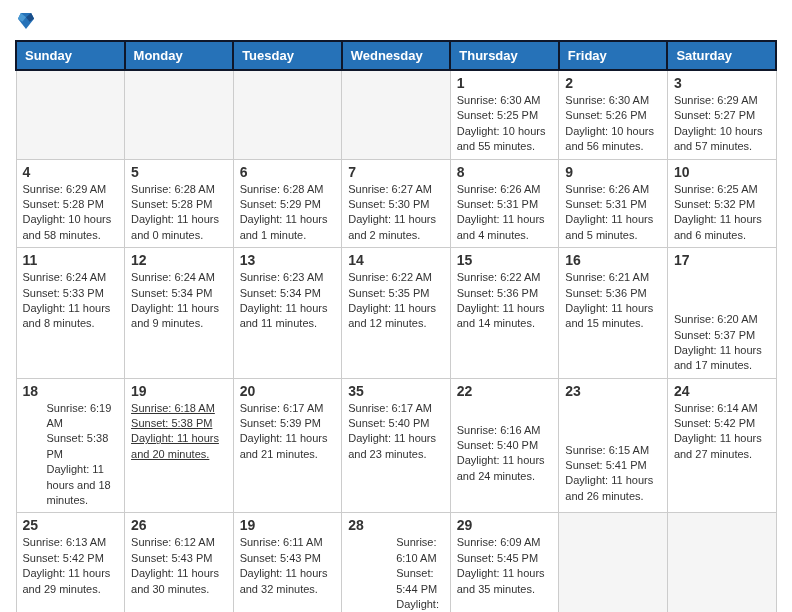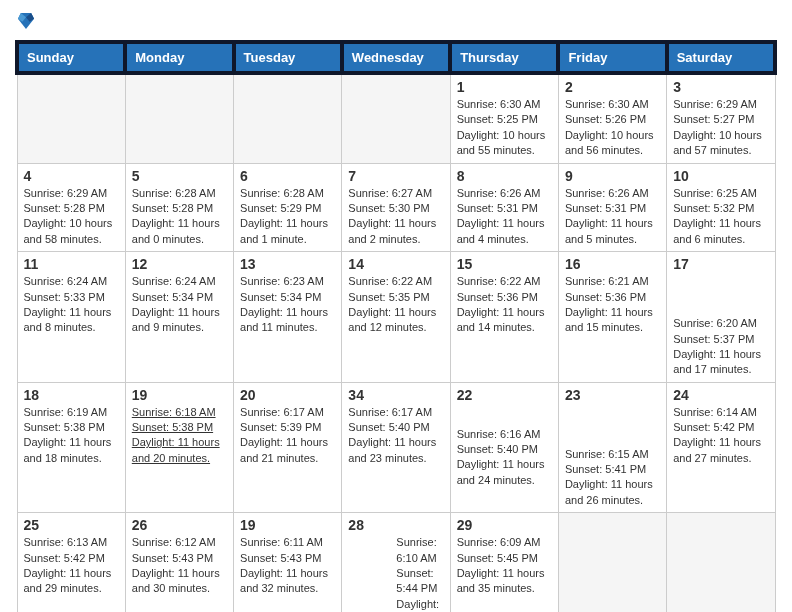--- a/index.html
+++ b/index.html
@@ -43,21 +43,21 @@
       border-collapse: collapse;
       table-layout: fixed;
     }
     th {
       background-color: #2672b8;
       color: #fff;
       text-align: left;
       padding: 6px 8px;
       font-size: 13px;
       font-weight: bold;
-      border: 4px solid #0f172a;
+      border: 2px solid #0f172a;
     }
     td {
       border: 1px solid #ccc;
       vertical-align: top;
       padding: 4px 6px;
       height: 88px;
       background: #fff;
     }
     td.empty {
       background: #f5f5f5;
@@ -218,38 +218,38 @@
         <td>
           <div class="day-num">17</div>
           <div class="day-info" style="white-space: pre-line; margin-top: 44px;">Sunrise: 6:20 AM
 Sunset: 5:37 PM
 Daylight: 11 hours and 17 minutes.</div>
         </td>
       </tr>
       <tr>
         <td>
           <div class="day-num">18</div>
-          <div class="day-info" style="white-space: pre-line;">Sunrise: 6:19 AM
+          <div class="day-info" style="white-space: pre-line; margin-left: 24px;">Sunrise: 6:19 AM
 Sunset: 5:38 PM
 Daylight: 11 hours and 18 minutes.</div>
         </td>
         <td>
           <div class="day-num">19</div>
           <div class="day-info" style="white-space: pre-line; text-decoration: underline;">Sunrise: 6:18 AM
 Sunset: 5:38 PM
 Daylight: 11 hours and 20 minutes.</div>
         </td>
         <td>
           <div class="day-num">20</div>
           <div class="day-info" style="white-space: pre-line;">Sunrise: 6:17 AM
 Sunset: 5:39 PM
 Daylight: 11 hours and 21 minutes.</div>
         </td>
         <td>
-          <div class="day-num">34</div>
+          <div class="day-num">35</div>
           <div class="day-info" style="white-space: pre-line;">Sunrise: 6:17 AM
 Sunset: 5:40 PM
 Daylight: 11 hours and 23 minutes.</div>
         </td>
         <td>
           <div class="day-num">22</div>
           <div class="day-info" style="white-space: pre-line; margin-top: 24px;">Sunrise: 6:16 AM
 Sunset: 5:40 PM
 Daylight: 11 hours and 24 minutes.</div>
         </td>

